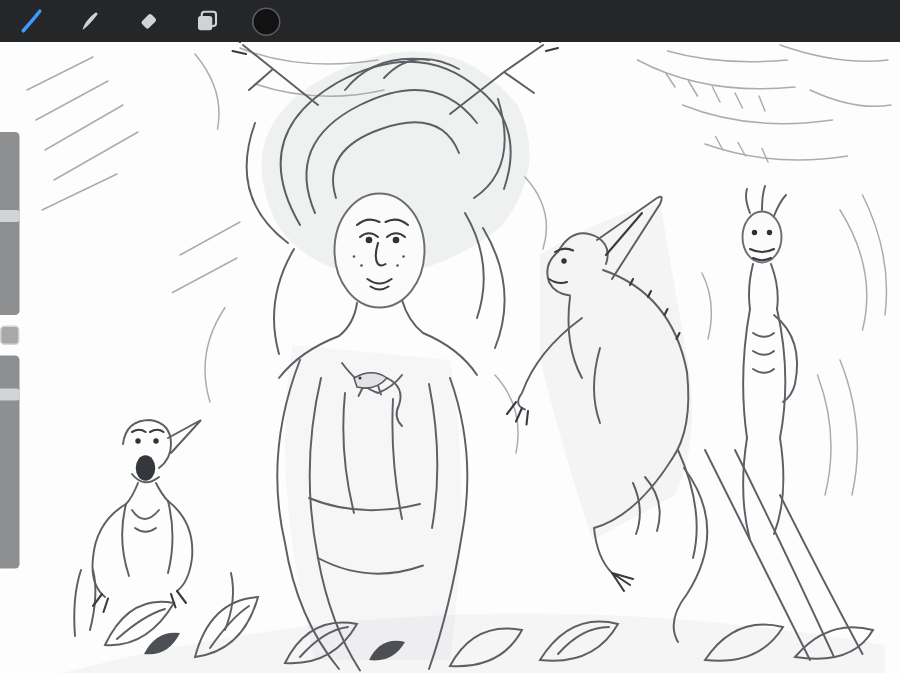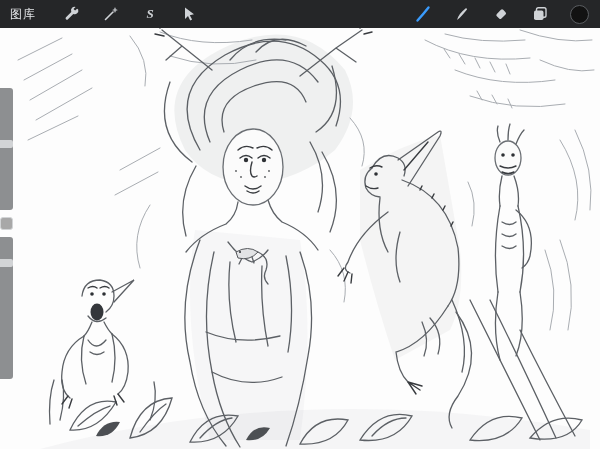--- a/index.html
+++ b/index.html
@@ -46,46 +46,20 @@
   
   .canvas{
     position:absolute;top:28px;left:0;width:600px;height:421px;background:#fdfdfd;
   }
   .canvas svg{display:block}
 </style>
 </head>
 <body>
 
 <header class="topbar">
-  <div class="tb-group">
-    <button class="tb-btn gallery-btn">图库</button>
-
-    <button class="tb-btn">
-      <svg class="icon" viewBox="0 0 18 18">
-        <path fill="#cfd2d6" d="M15.2 4.6a3.6 3.6 0 0 1-4.9 4.3L5 14.2a1.4 1.4 0 0 1-2-2l5.3-5.3a3.6 3.6 0 0 1 4.3-4.9L10.5 4l1.6 1.6 2-1.9z"></path>
-      </svg>
-    </button>
-
-    <button class="tb-btn">
-      <svg class="icon" viewBox="0 0 18 18">
-        <path stroke="#cfd2d6" stroke-width="1.6" stroke-linecap="round" fill="none" d="M3.5 14.5 L11 7"></path>
-        <path stroke="#cfd2d6" stroke-width="1.2" stroke-linecap="round" fill="none" d="M13 3.2v3.6M11.2 5h3.6"></path>
-      </svg>
-    </button>
-
-    <button class="tb-btn sel-btn">
-      <span>S</span>
-    </button>
-
-    <button class="tb-btn">
-      <svg class="icon" viewBox="0 0 18 18">
-        <path fill="#cfd2d6" d="M5 2.5l9 6.8-4.2.9 2.3 4.4-1.9 1-2.2-4.5L5 14z"></path>
-      </svg>
-    </button>
-  </div>
 
   <div class="tb-group">
     <button class="tb-btn">
       <svg class="icon" viewBox="0 0 18 18">
         <path stroke-width="2.4" stroke-linecap="round" fill="none" d="M3.5 15.5 Q9 9.5 14.5 2.5" stroke="#3a9bfc"></path>
       </svg>
     </button>
 
     <button class="tb-btn">
       <svg class="icon" viewBox="0 0 18 18">

